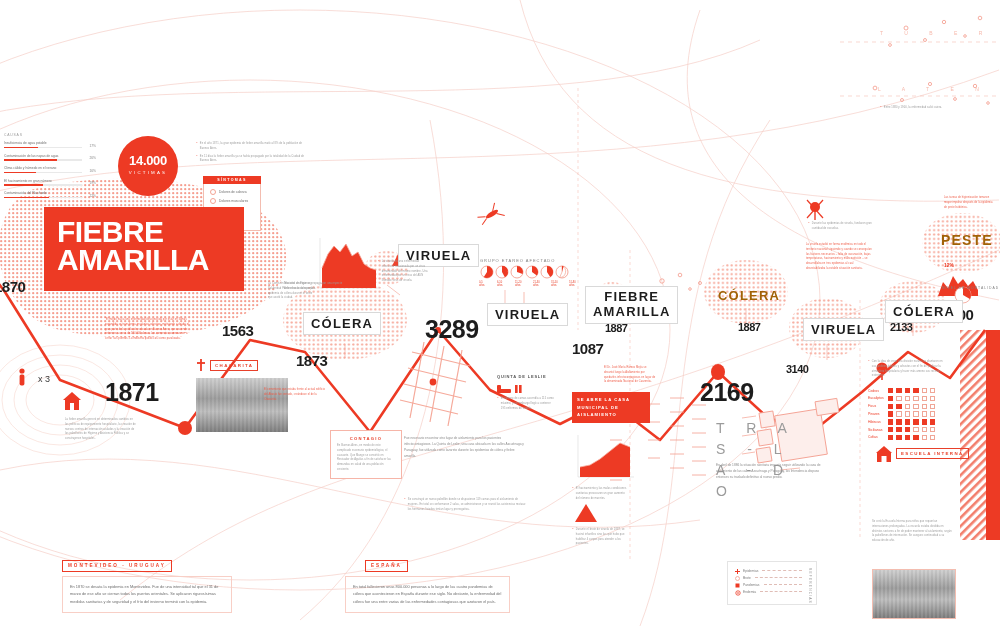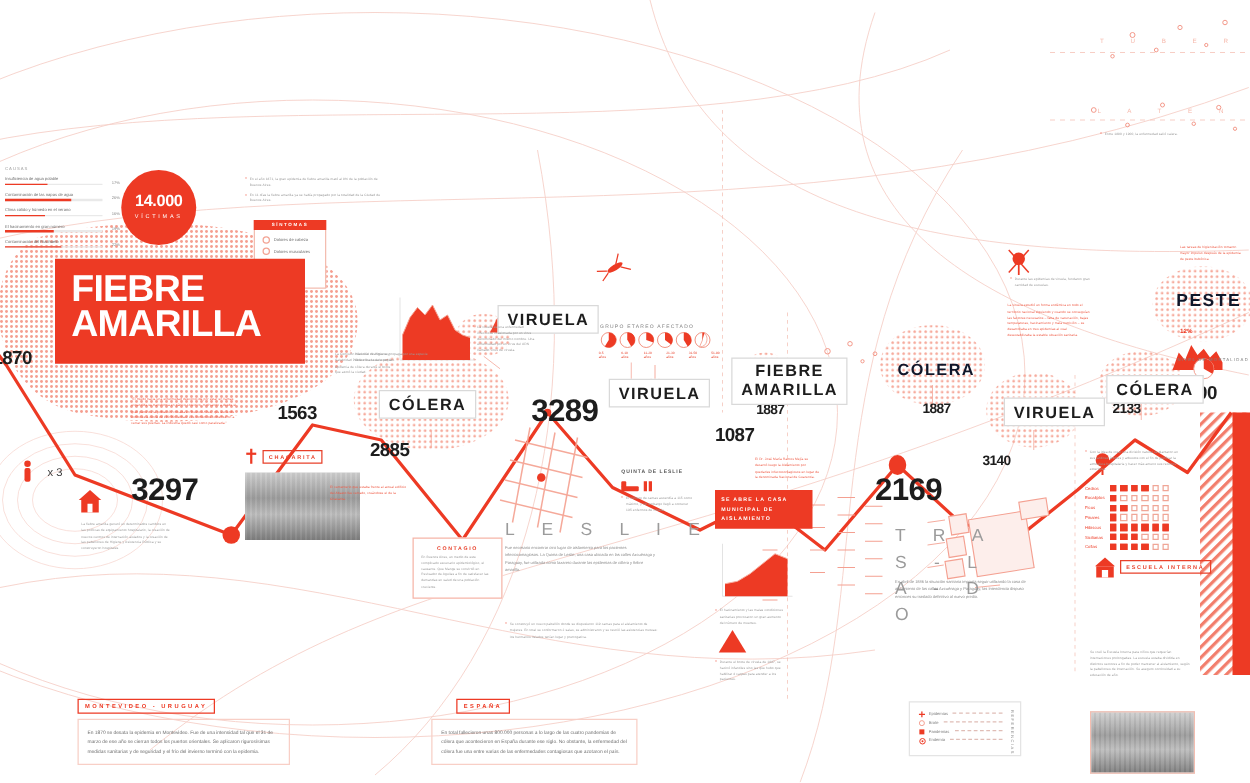--- a/index.html
+++ b/index.html
@@ -10,35 +10,35 @@
   svg{display:block;}
   #bg{position:absolute;left:0;top:0;width:1000px;height:626px;}
 
   
   .year{font-weight:bold;color:#1d1d1d;letter-spacing:-0.5px;font-family:"Liberation Sans",sans-serif;}
   .y-big{font-size:25px;}
   .y-mid{font-size:15px;}
   .y-sm{font-size:11px;}
   .dz-label{font-size:13px;font-weight:bold;letter-spacing:1.2px;color:#1d1d1d;
             background:#fff;border:1px solid #d9d9d9;padding:3px 7px;white-space:nowrap;}
-  .dz-plain{font-size:13px;font-weight:bold;letter-spacing:1.2px;color:#0f172a;white-space:nowrap;text-align:right;}
+  .dz-plain{font-size:13px;font-weight:bold;letter-spacing:1.2px;color:#a16207;white-space:nowrap;text-align:right;}
   .micro{font-size:2.6px;line-height:1.85;color:#9a9a9a;letter-spacing:.1px;}
   .micro-r{font-size:2.6px;line-height:1.85;color:#ee5a45;letter-spacing:.1px;}
   .tiny{font-size:3.2px;line-height:1.9;color:#8d8d8d;}
   .cap{font-size:4px;letter-spacing:1px;color:#808080;text-transform:uppercase;}
   .cap-r{font-size:4.2px;letter-spacing:1.3px;color:#e8402a;text-transform:uppercase;font-weight:bold;}
   .redbox-lbl{display:inline-block;border:1px solid #e8402a;color:#e8402a;font-size:4.4px;
               font-weight:bold;letter-spacing:1.4px;padding:2px 4px;text-transform:uppercase;}
   .bubble{background:#fff;border:1px solid #f6b5a8;padding:5px 6px;position:relative;}
 
   
   #titleBox{left:44px;top:207px;width:200px;height:84px;background:#ed3a24;}
   #titleBox .t{color:#fff;font-size:30px;font-weight:bold;line-height:.94;
                letter-spacing:-0.6px;padding:11px 0 0 13px;}
-  #victims{left:97px;top:136px;width:60px;height:60px;border-radius:50%;background:#ed3a24;
+  #victims{left:118px;top:136px;width:60px;height:60px;border-radius:50%;background:#ed3a24;
            color:#fff;text-align:center;}
   #victims .n{font-size:13px;font-weight:bold;padding-top:17px;letter-spacing:-.3px;}
   #victims .s{font-size:4.4px;letter-spacing:2.2px;padding-top:2px;}
 
   
   #causes{left:4px;top:133px;width:92px;}
   #causes .hd{font-size:3.4px;letter-spacing:.8px;color:#9b9b9b;margin-bottom:4px;}
   .cause-row{margin-bottom:5.5px;position:relative;}
   .cause-row .nm{font-size:3.3px;color:#6e6e6e;margin-bottom:1.5px;}
   .cause-row .track{height:1.6px;background:#e9e9e9;width:78px;}
@@ -446,23 +446,23 @@
   </div>
 
   <div class="abs" style="left:65px;top:418px;width:72px;">
     <div class="micro">La fiebre amarilla generó en determinados cambios en las políticas de equipamiento hospitalario, la creación de nuevos centros de internación aislados y la creación de las pabellones de Higiene y Asistencia Pública y se construyeron hospitales.</div>
   </div>
   <div class="abs" style="left:38px;top:368px;">
     <span style="font-size:9px;color:#3a3a3a;">x 3</span>
   </div>
 
   <div class="abs year y-mid" style="left:-6px;top:278px;">1870</div>
-  <div class="abs year y-big" style="left:105px;top:378px;">3297</div>
+  <div class="abs year y-big" style="left:105px;top:378px;">1871</div>
   <div class="abs year y-mid" style="left:222px;top:322px;">1563</div>
-  <div class="abs year y-mid" style="left:296px;top:352px;">2885</div>
+  <div class="abs year y-mid" style="left:296px;top:352px;">1873</div>
   <div class="abs year y-big" style="left:425px;top:315px;">3289</div>
   <div class="abs year y-mid" style="left:572px;top:340px;">1087</div>
   <div class="abs year y-big" style="left:700px;top:378px;">2169</div>
   <div class="abs year y-sm" style="left:605px;top:322px;">1887</div>
   <div class="abs year y-sm" style="left:738px;top:321px;">1887</div>
   <div class="abs year y-sm" style="left:786px;top:363px;">3140</div>
   <div class="abs year y-sm" style="left:890px;top:321px;">2133</div>
   <div class="abs year y-mid" style="left:942px;top:306px;">1900</div>
 
   <div class="abs dz-label" style="left:303px;top:312px;">CÓLERA</div>
@@ -497,21 +497,20 @@
   </div>
   <div class="abs" style="left:479px;top:281px;display:flex;gap:9px;" id="age-labels">
       <span style="font-size: 2.6px; color: rgb(232, 64, 42); width: 9px; display: inline-block;">0-5 años</span>
       <span style="font-size: 2.6px; color: rgb(232, 64, 42); width: 9px; display: inline-block;">6-10 años</span>
       <span style="font-size: 2.6px; color: rgb(232, 64, 42); width: 9px; display: inline-block;">11-20 años</span>
       <span style="font-size: 2.6px; color: rgb(232, 64, 42); width: 9px; display: inline-block;">21-30 años</span>
       <span style="font-size: 2.6px; color: rgb(232, 64, 42); width: 9px; display: inline-block;">31-50 años</span>
       <span style="font-size: 2.6px; color: rgb(232, 64, 42); width: 9px; display: inline-block;">51-80 años</span>
     </div>
 
-  <div class="abs ghost" style="left:404px;top:415px;">L E S L I E</div>
   <div class="abs" style="left:404px;top:435px;width:120px;">
     <div class="tiny">Fue necesario encontrar otro lugar de aislamiento para los pacientes infectocontagiosos. La Quinta de Leslie, una casa ubicada en las calles Azcuénaga y Paraguay, fue utilizada como lazareto durante las epidemias de cólera y fiebre amarilla.</div>
   </div>
   <div class="abs" style="left:404px;top:498px;width:122px;">
     <div class="bul">
         <span class="q">”</span>
       <span class="micro">Se construyó un nuevo pabellón donde se dispusieron 119 camas para el aislamiento de mujeres. En total se conformaron 2 salas, se administraron y se reunió las asistencias mutuas: los hermanos lisiados tenían lugar y prerrogativa.</span>
       </div>
   </div>
   <div class="abs cap" style="left:497px;top:374px;letter-spacing:.8px;color:#555;font-weight:bold;">QUINTA DE LESLIE</div>

